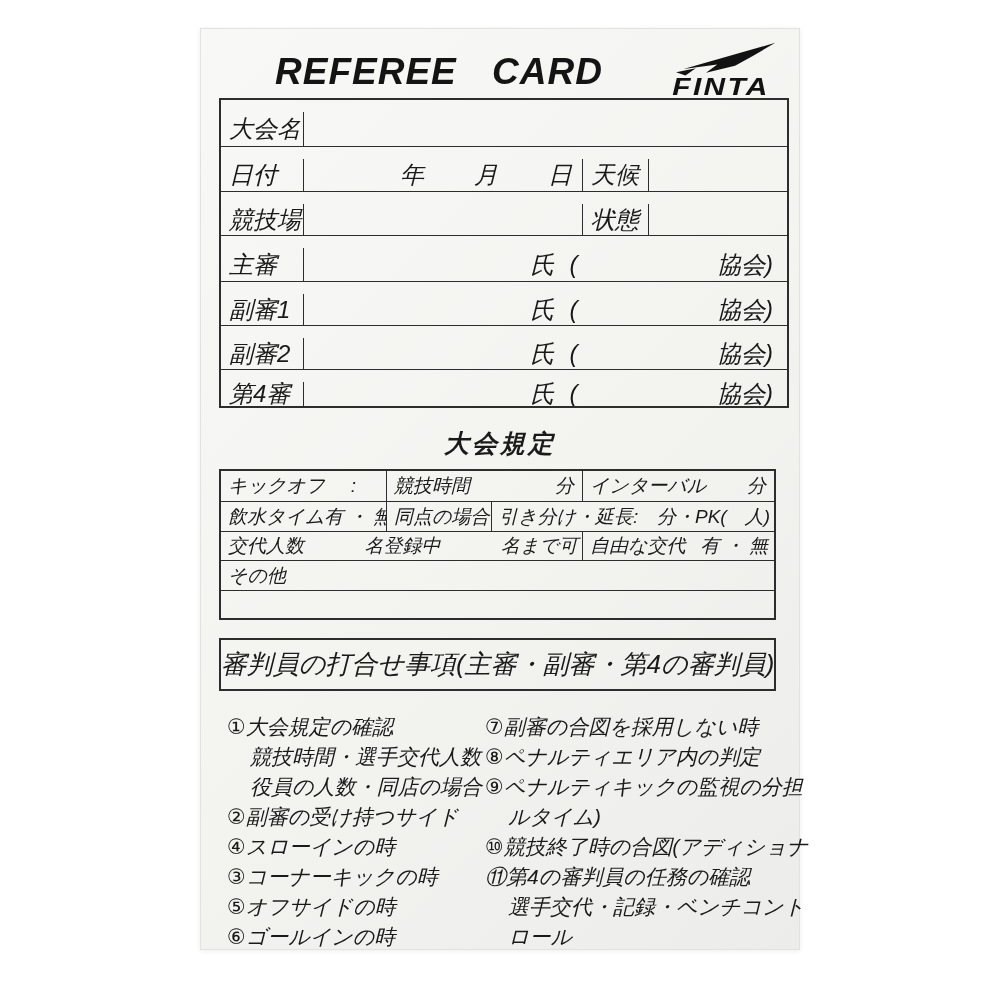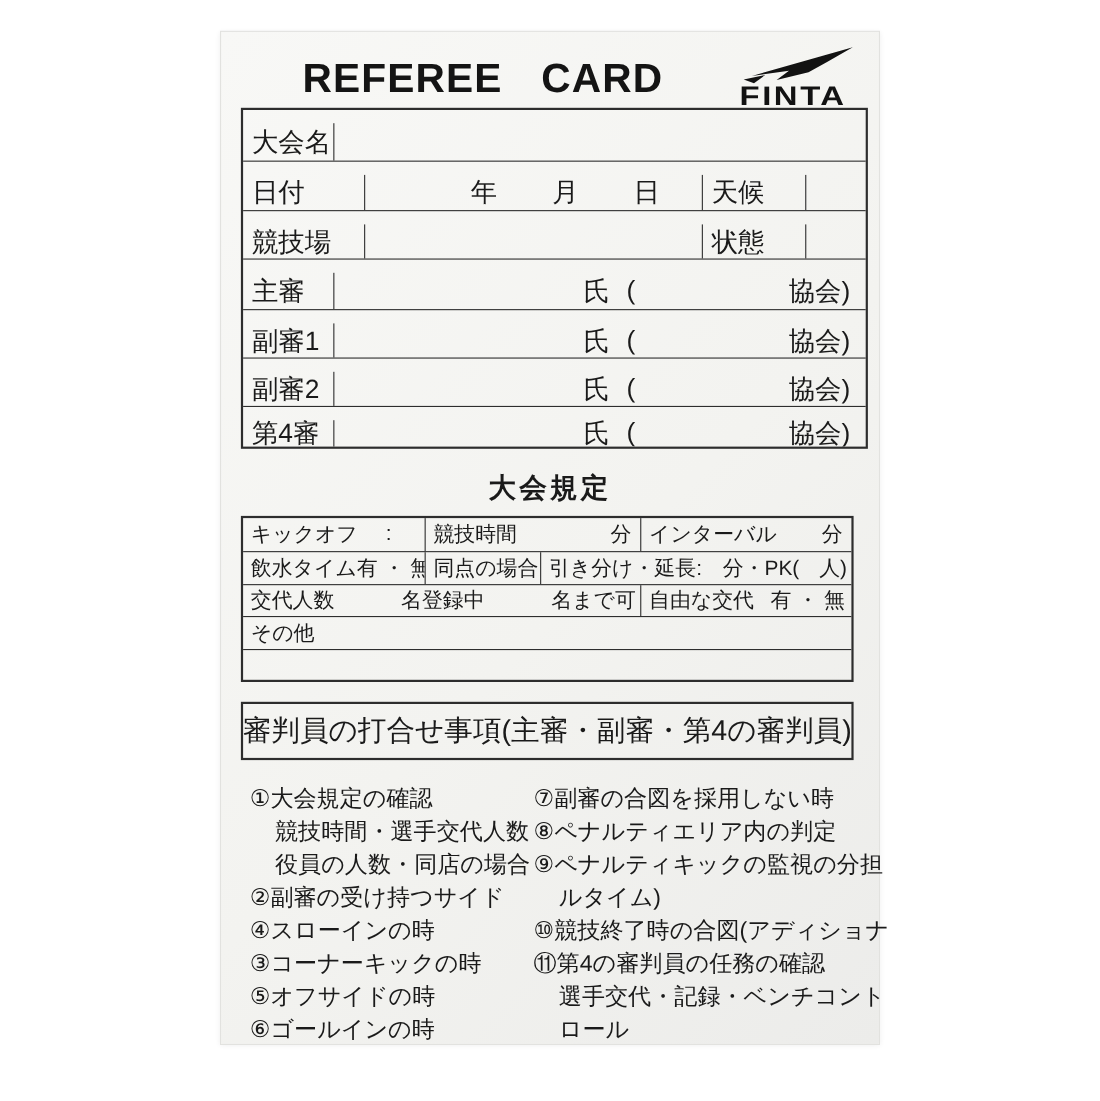--- a/index.html
+++ b/index.html
@@ -1,18 +1,18 @@
 <!DOCTYPE html>
 <html><head>
 <meta charset="utf-8">
 <style>
   * { margin:0; padding:0; box-sizing:border-box; }
   html,body { width:1000px; height:1001px; background:#ffffff;
     font-family:"Liberation Sans","DejaVu Sans",sans-serif; color:#1a1a1a; }
-  .stage { position:relative; width:868px; height:1001px; overflow:hidden; }
+  .stage { position:relative; width:868px; height:1001px; overflow:hidden;font-style:italic; }
 
   .card { position:absolute; left:200px; top:28px; width:600px; height:922px;
     background:linear-gradient(135deg,#f8f8f6 0%,#f3f3f0 55%,#ececea 100%);
     border:1px solid #e2e2df; box-shadow:0 1px 5px rgba(0,0,0,0.07); }
 
   .title { position:absolute; left:74px; top:22px; font-size:37px; font-weight:700;
     letter-spacing:1px; word-spacing:24px; color:#141414; white-space:nowrap; }
 
   .logo { position:absolute; left:460px; top:12px; width:120px; height:58px; }
   .logo svg { width:100%; height:100%; }
@@ -20,21 +20,21 @@
   .logo .word { fill:#121212; font-weight:700; font-size:26px; letter-spacing:2px;
     font-family:"Liberation Sans","DejaVu Sans",sans-serif; }
 
   
   .table1 { position:absolute; left:18px; top:69px; width:570px;
     border:2px solid #2d2d2d; background:transparent;
     display:grid; grid-template-rows:46px 45px 44px 46px 44px 44px 37px; }
   .t1row { display:grid; }
   .t1row + .t1row { border-top:1px solid #2d2d2d; }
   .r-a { grid-template-columns:82px 1fr; }
-  .r-b { grid-template-columns:82px 279px 66px 1fr;gap:28px; }
+  .r-b { grid-template-columns:82px 279px 66px 1fr; }
   .r-d { grid-template-columns:82px 1fr; }
   .cell { display:flex; align-items:center; padding-left:8px; font-size:24px;
     white-space:nowrap; overflow:hidden;margin-top:12px; }
   .cell + .cell { border-left:1px solid #2d2d2d; }
   .date-cell { justify-content:flex-end; gap:50px; padding-right:10px; }
   .official-cell .shi { margin-left:46%; }
   .official-cell .paren { margin-left:15px; }
   .official-cell .assoc { margin-left:auto; padding-right:14px; }
 
   

